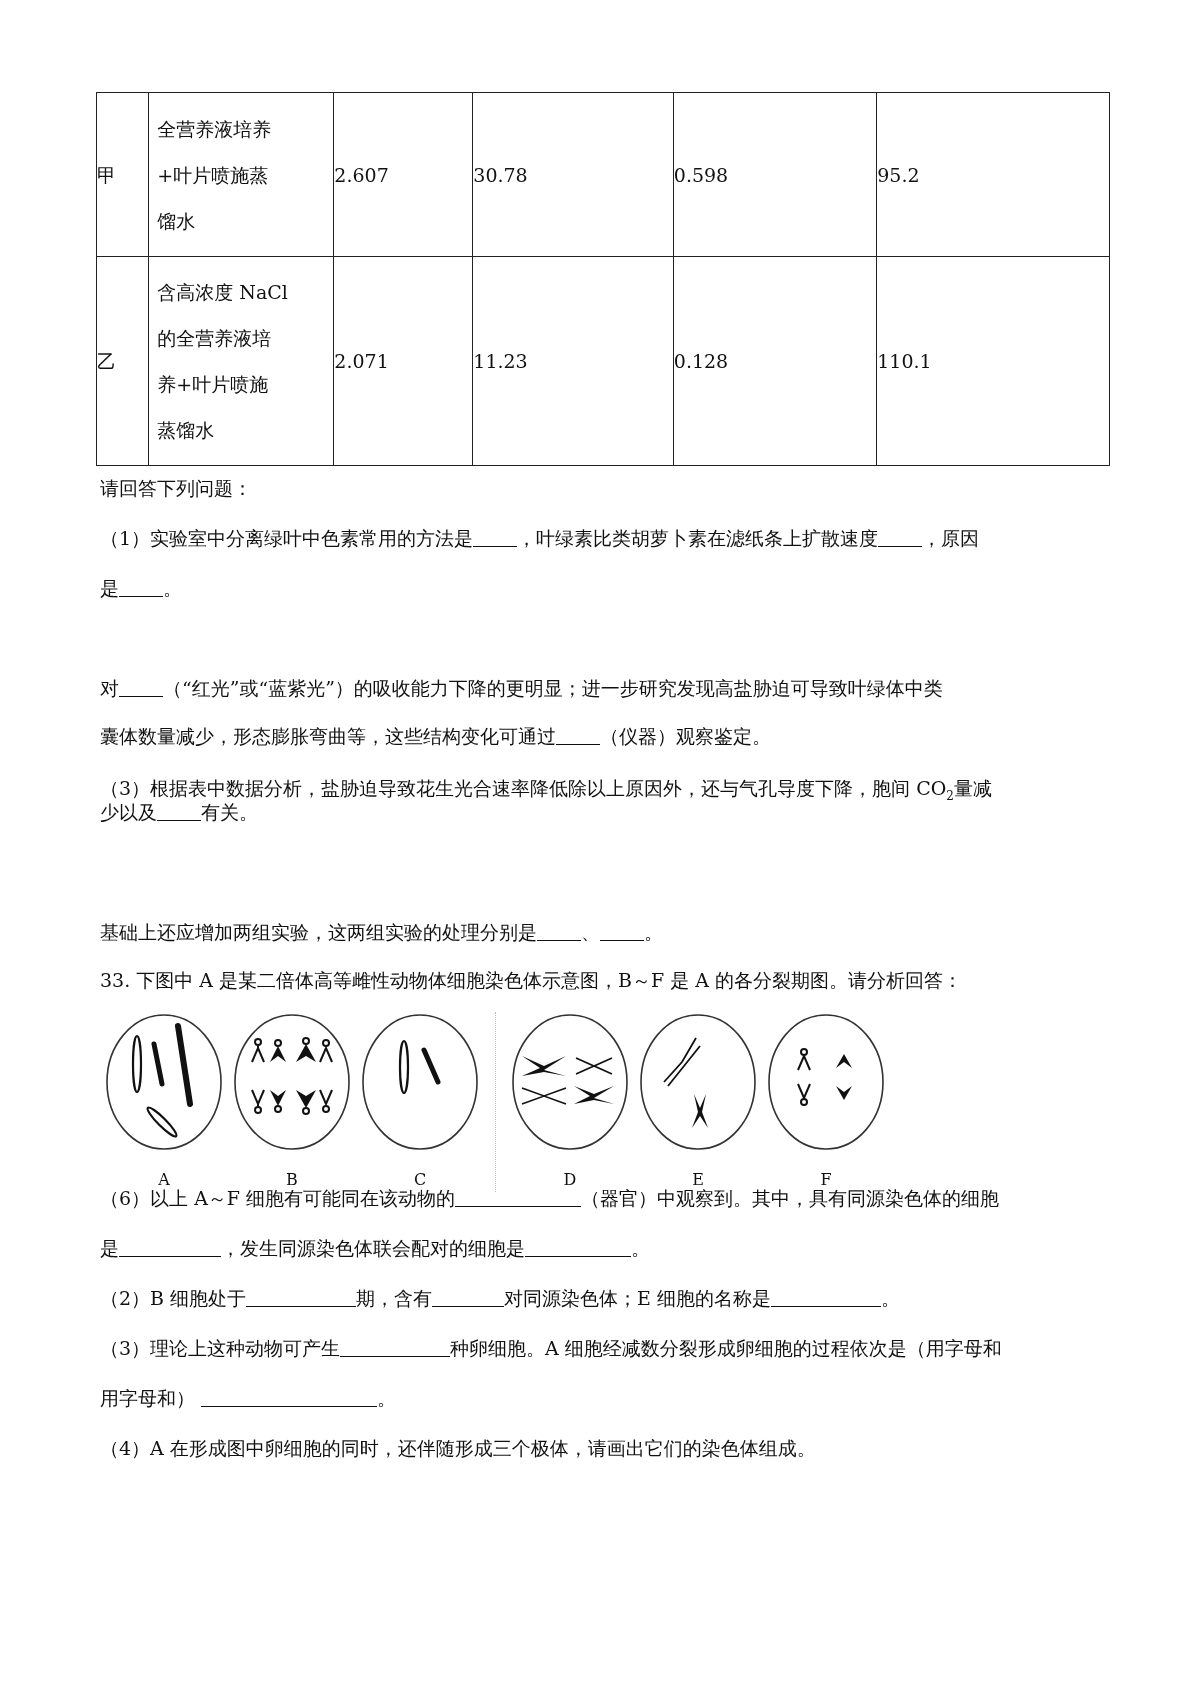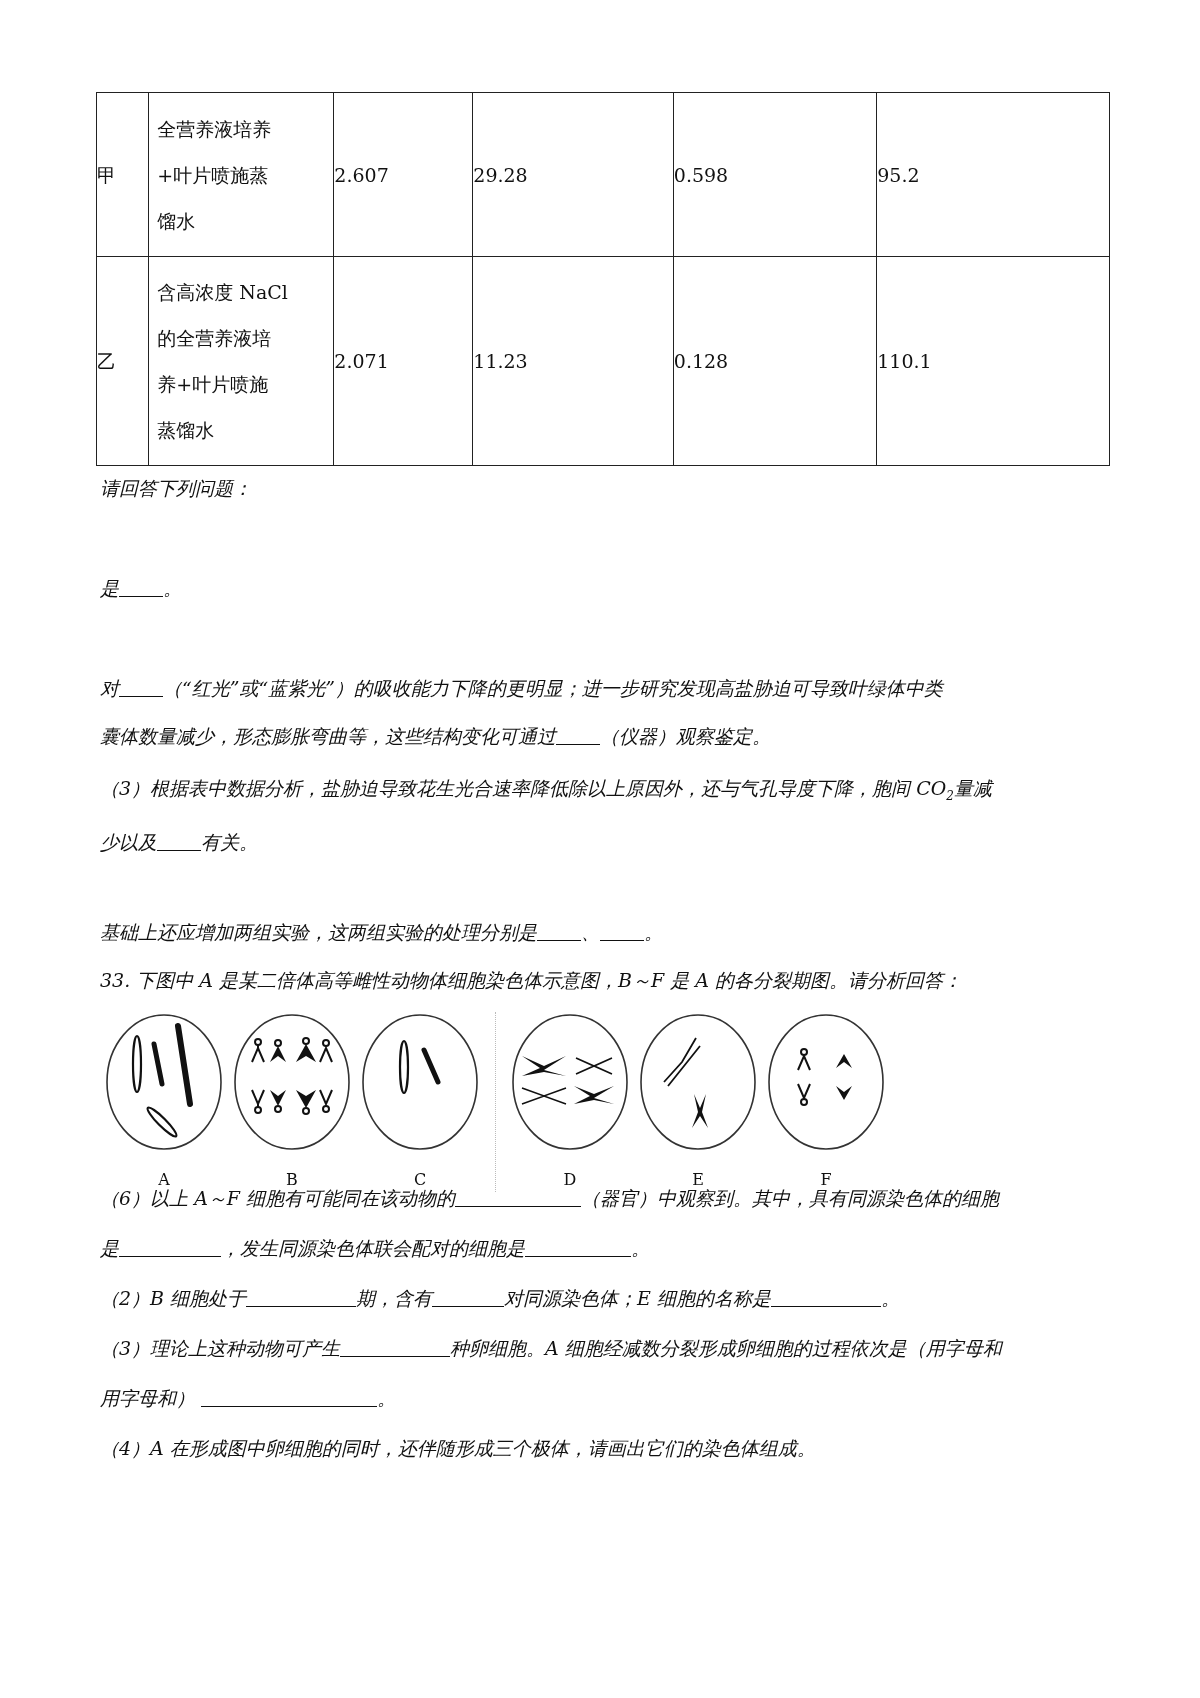--- a/index.html
+++ b/index.html
@@ -20,21 +20,21 @@
     font-size: 19px; line-height: 46px; padding: 0;
   }
   table.data tr.r1 td { height: 163px; }
   table.data tr.r2 td { height: 208px; }
   .c0 { width: 52px; } .c1 { width: 171px; } .c2 { width: 140px; }
   .c3 { width: 203px; } .c4 { width: 206px; } .c5 { width: 236px; }
   .cond { padding: 0 8px !important; }
   .cond span { display: block; }
 
   
-  .line { position: absolute; left: 112px; white-space: nowrap; font-size: 19px; line-height: 24px; font-style: italic; }
+  .line { position: absolute; left: 112px; white-space: nowrap; font-size: 19px; line-height: 24px; }
   .blank { display: inline-block; border-bottom: 1.3px solid #111; height: 18px; vertical-align: -2px; }
   sub, sup { font-size: 12px; line-height: 0; }
 
   
   .figure { position: absolute; left: 100px; top: 990px; width: 780px; height: 180px; }
   .cell { position: absolute; top: 0; width: 120px; height: 150px; }
   .cell svg { position: absolute; left: 0; top: 0; }
   .cell-label { position: absolute; top: 158px; width: 120px; text-align: center; font-size: 16px; font-family: "DejaVu Serif", serif; }
   .divider { position: absolute; left: 395px; top: 0; width: 0; height: 180px; border-left: 1px dotted #bbb; }
 </style>
@@ -46,21 +46,21 @@
   <table class="data">
     <tbody>
         <tr class="r1">
       <td class="c0">甲</td>
       <td class="c1 cond">
         <span>全营养液培养</span>
         <span>+叶片喷施蒸</span>
         <span>馏水</span>
       </td>
       <td class="c2">2.607</td>
-      <td class="c3">29.28</td>
+      <td class="c3">30.78</td>
       <td class="c4">0.598</td>
       <td class="c5">95.2</td>
     </tr>
     <tr class="r2">
       <td class="c0">乙</td>
       <td class="c1 cond">
         <span>含高浓度 NaCl</span>
         <span>的全营养液培</span>
         <span>养+叶片喷施</span>
         <span>蒸馏水</span>
@@ -68,35 +68,38 @@
       <td class="c2">2.071</td>
       <td class="c3">11.23</td>
       <td class="c4">0.128</td>
       <td class="c5">110.1</td>
     </tr>
   </tbody>
     </table>
 
   <div class="line" style="top:476px;left:100px">请回答下列问题：</div>
 
+  <div class="line" style="top:526px;left:100px">
+    <span>（1）实验室中分离绿叶中色素常用的方法是</span><span class="blank" style="width:44px"></span><span>，叶绿素比类胡萝卜素在滤纸条上扩散速度</span><span class="blank" style="width:44px"></span><span>，原因</span>
+  </div>
   <div class="line" style="top:576px;left:100px">
     <span>是</span><span class="blank" style="width:44px"></span><span>。</span>
   </div>
 
   <div class="line" style="top:676px;left:100px">
     <span>对</span><span class="blank" style="width:44px"></span><span>（“红光”或“蓝紫光”）的吸收能力下降的更明显；进一步研究发现高盐胁迫可导致叶绿体中类</span>
   </div>
   <div class="line" style="top:724px;left:100px">
     <span>囊体数量减少，形态膨胀弯曲等，这些结构变化可通过</span><span class="blank" style="width:44px"></span><span>（仪器）观察鉴定。</span>
   </div>
 
   <div class="line" style="top:776px;left:100px">
     <span>（3）根据表中数据分析，盐胁迫导致花生光合速率降低除以上原因外，还与气孔导度下降，胞间 CO</span><sub>2</sub><span>量减</span>
   </div>
-  <div class="line" style="top:830px;left:100px">
+  <div class="line" style="top:800px;left:100px">
     <span>少以及</span><span class="blank" style="width:44px"></span><span>有关。</span>
   </div>
 
   <div class="line" style="top:920px;left:100px">
     <span>基础上还应增加两组实验，这两组实验的处理分别是</span><span class="blank" style="width:44px"></span><span>、</span><span class="blank" style="width:44px"></span><span>。</span>
   </div>
 
   <div class="line" style="top:968px;left:100px">33. 下图中 A 是某二倍体高等雌性动物体细胞染色体示意图，B～F 是 A 的各分裂期图。请分析回答：</div>
 
   <div class="figure" style="top:1012px">

